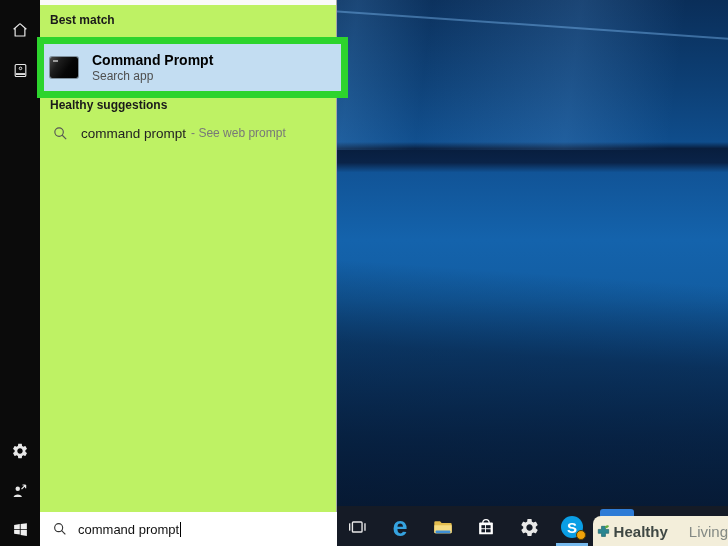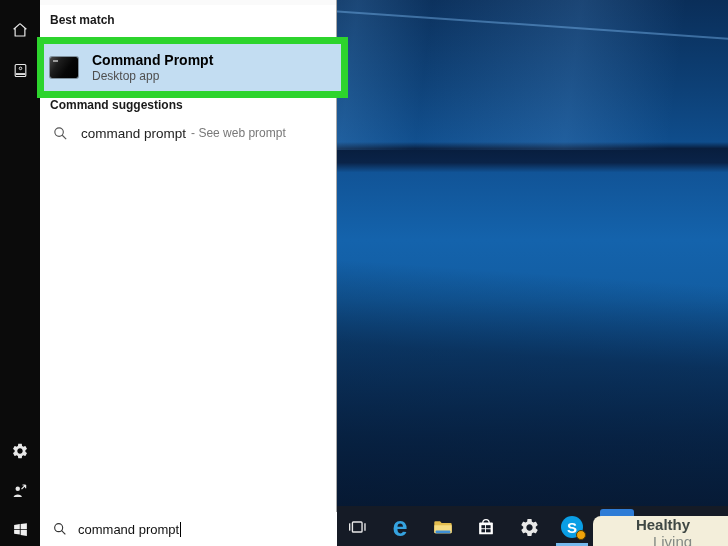--- a/index.html
+++ b/index.html
@@ -37,21 +37,21 @@
   .skype-underline { position:absolute; left:219px; bottom:0; width:32px; height:3px;
     background:#76b9ed; }
 
   
   .sidebar { position:absolute; left:0; top:0; width:40px; height:546px; background:#0b0b0b; }
   .sb-icon { position:absolute; left:0; width:40px; height:36px; display:flex;
     align-items:center; justify-content:center; }
 
   
   .panel { position:absolute; left:40px; top:0; width:297px; height:546px;
-    background:#ffffff; border-right:1px solid #a8a8a8; }
+    background:#bef264; border-right:1px solid #a8a8a8; }
   .panel-top-strip { position:absolute; left:0; top:0; width:100%; height:5px; background:#fafafa; }
   .section-label { position:absolute; left:10px; font-size:12px; font-weight:bold;
     color:#1a1a1a; }
   .best-match-label { top:13px; }
   .suggestions-label { top:98px; }
 
   .annotation-box { position:absolute; left:37px; top:37px; width:311px; height:61px;
     border:7px solid #2dd42d; z-index:5; background:#c3ddf2; }
   .result-row { width:100%; height:100%; display:flex; align-items:center; padding-left:6px; }
   .cmd-icon { width:28px; height:21px; border-radius:2px; flex:none; position:relative;
@@ -74,21 +74,21 @@
   .search-text { margin-left:10px; font-size:13px; color:#111; }
   .caret { display:inline-block; width:1px; height:15px; background:#000;
     vertical-align:middle; margin-left:1px; animation:blink 1s steps(1) infinite; }
   @keyframes blink { 50% { opacity:0; } }
 
   
   .wm-behind { position:absolute; left:600px; top:509px; width:34px; height:12px;
     background:#2e7cd6; border-radius:3px; z-index:7; }
   .watermark { position:absolute; left:593px; top:516px; width:135px; height:30px;
     background:#f3eeda; border-radius:8px 0 0 0; z-index:8; display:flex;
-    align-items:center; padding-left:3px;flex-direction:column; }
+    align-items:center; padding-left:3px; }
   .brand-bold { font-size:15px; font-weight:bold; color:#3f4844; margin-left:2px; }
   .brand-light { font-size:15px; color:#848a85; margin-left:21px; }
 
   svg { display:block; }
 </style>
 </head>
 <body>
 
 <div id="screen">
 
@@ -177,38 +177,38 @@
     <div class="sb-icon" style="top:511px;">
       <svg width="17" height="17" viewBox="0 0 24 24">
         <path fill="#f0f0f0" d="M3 5.6 L11 4.4 V11.2 H3 Z M12.2 4.2 L21 3 V11.2 H12.2 Z M3 12.4 H11 V19.2 L3 18 Z M12.2 12.4 H21 V21 L12.2 19.8 Z"></path>
       </svg>
     </div>
   </div>
 
   <div class="panel">
     <div class="panel-top-strip"></div>
     <div class="section-label best-match-label">Best match</div>
-    <div class="section-label suggestions-label">Command suggestions</div>
+    <div class="section-label suggestions-label">Healthy suggestions</div>
 
     <div class="suggestion-row">
       <svg width="17" height="17" viewBox="0 0 24 24">
         <circle cx="10" cy="10" r="6" stroke="#555" stroke-width="1.6" fill="none"></circle>
         <path d="M14.5 14.5 L20 20" stroke="#555" stroke-width="1.6"></path>
       </svg>
       <span class="suggestion-text">command prompt</span>
       <span class="suggestion-suffix">- See web prompt</span>
     </div>
   </div>
 
   <div class="annotation-box">
     <div class="result-row">
       <div class="cmd-icon"></div>
       <div class="result-text">
         <div class="result-title">Command Prompt</div>
-        <div class="result-subtitle">Desktop app</div>
+        <div class="result-subtitle">Search app</div>
       </div>
     </div>
   </div>
 
   <div class="searchbox">
     <svg width="16" height="16" viewBox="0 0 24 24">
       <circle cx="10" cy="10" r="6" stroke="#333" stroke-width="1.7" fill="none"></circle>
       <path d="M14.5 14.5 L20 20" stroke="#333" stroke-width="1.7"></path>
     </svg>
     <span class="search-text">command prompt</span>

